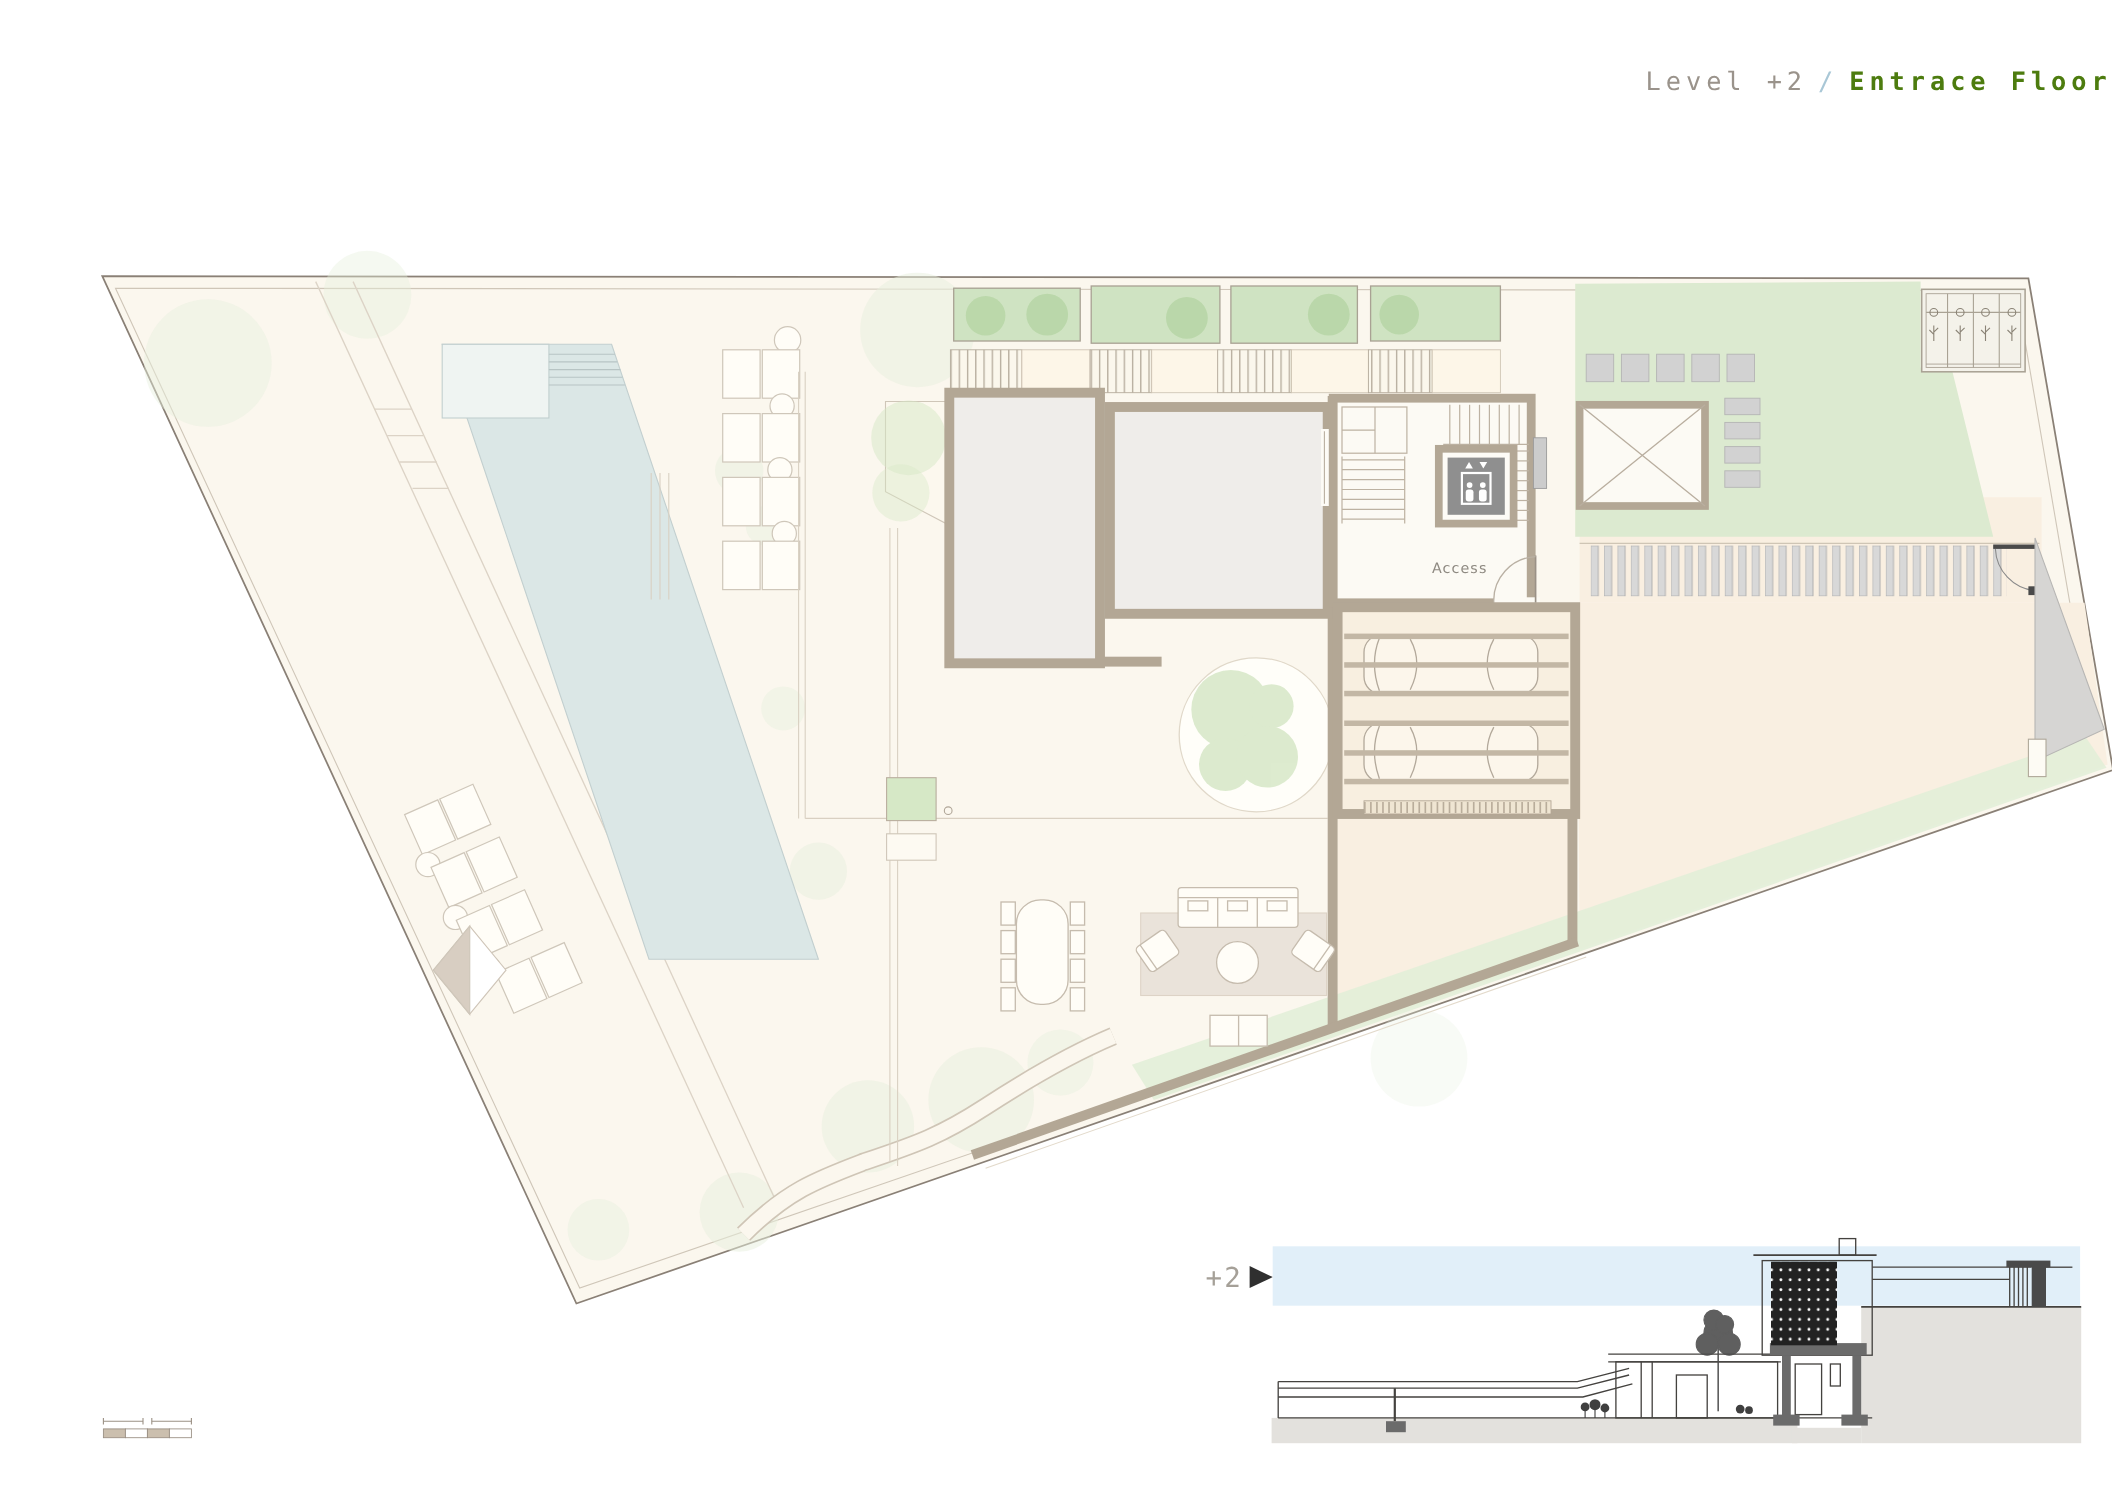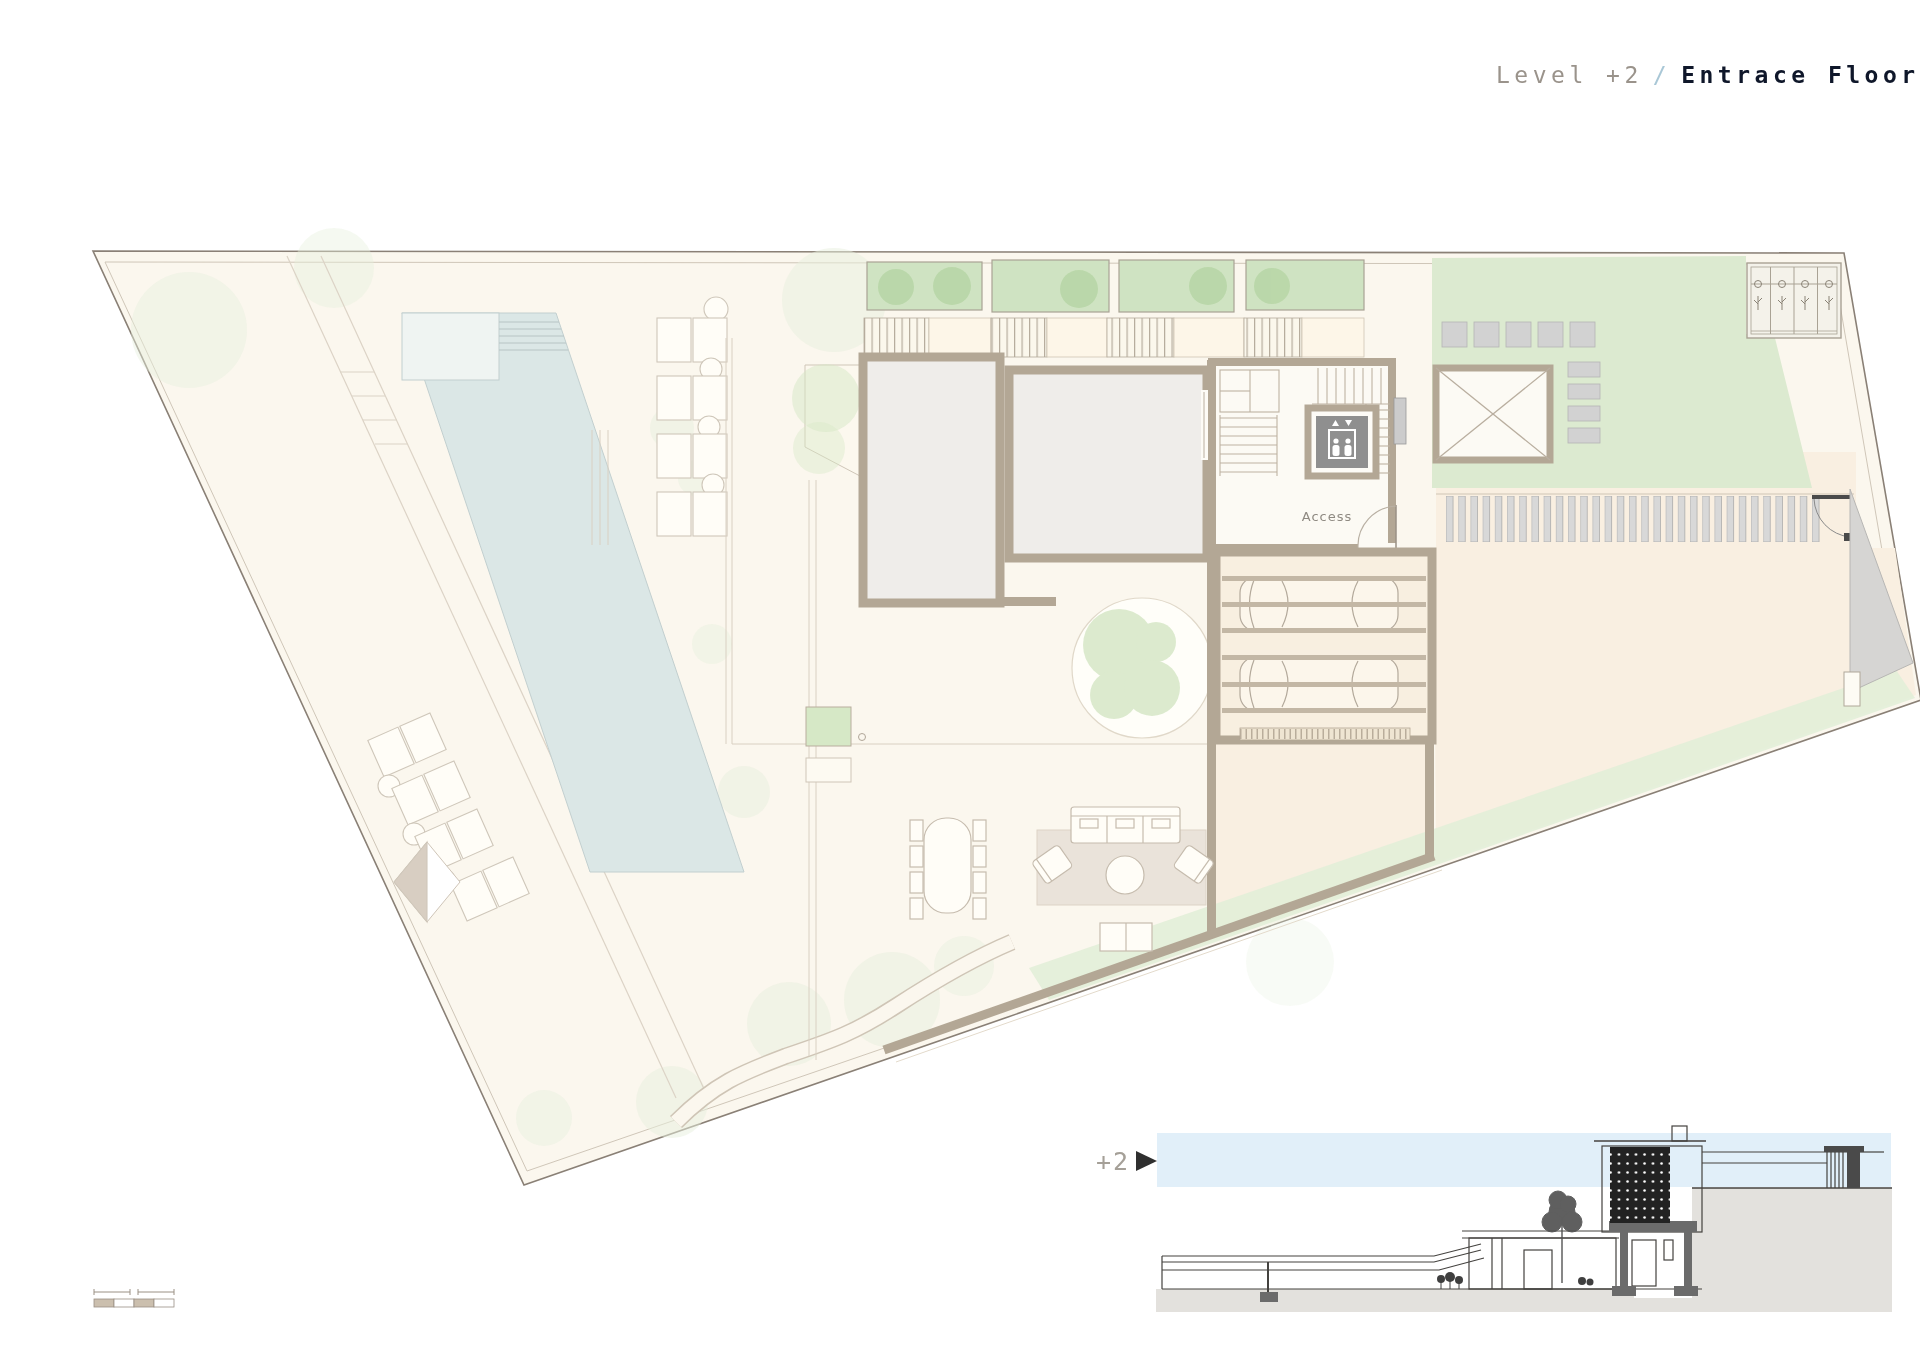--- a/index.html
+++ b/index.html
@@ -2,21 +2,21 @@
 <html><head>
 <meta charset="utf-8">
 <style>
   html,body{margin:0;padding:0;background:#ffffff;}
   .canvas{position:relative;width:1880px;height:1357px;background:#ffffff;overflow:hidden;
           font-family:"DejaVu Sans", sans-serif;margin-left:44px;}
   .title{position:absolute;left:1452px;top:62px;width:440px;display:flex;align-items:baseline;
          font-family:"DejaVu Sans Mono", monospace;font-size:23px;letter-spacing:4.5px;white-space:nowrap;}
   .t-level{color:#9a938b;}
   .t-sep{color:#a9c7d6;margin:0 10px;}
-  .t-name{color:#0f172a;font-weight:700;}
+  .t-name{color:#4d7c0f;font-weight:700;}
   svg{position:absolute;left:0;top:0;}
   text{font-family:"DejaVu Sans", sans-serif;}
   .mono{font-family:"DejaVu Sans Mono", monospace;}
 </style>
 </head>
 <body>
 
 <div class="canvas">
 
   <div class="title">

